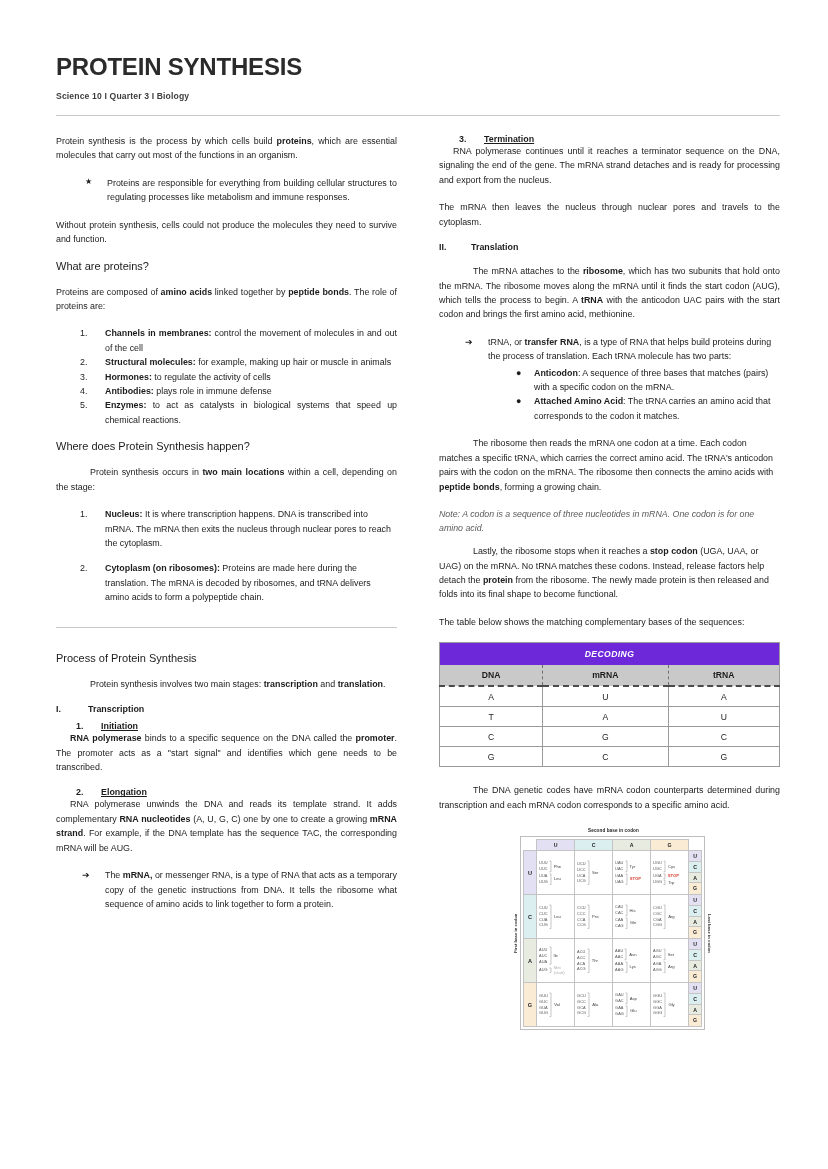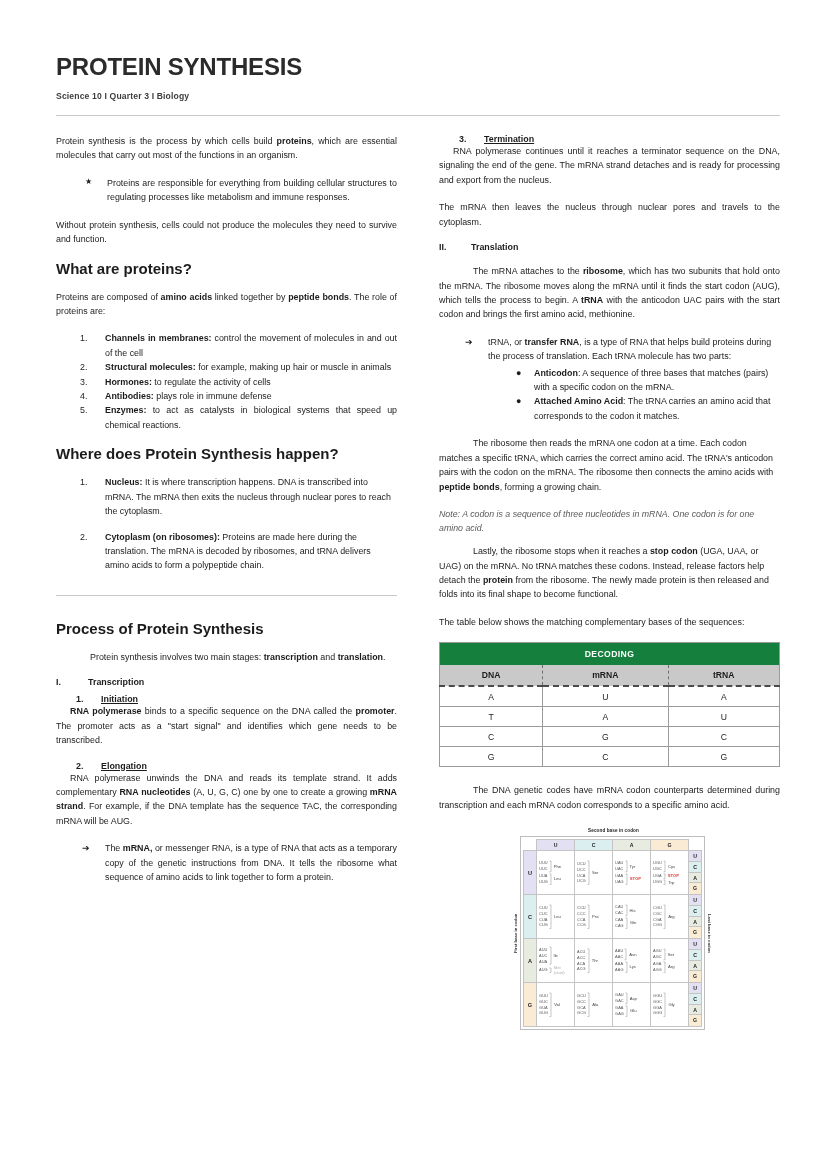--- a/index.html
+++ b/index.html
@@ -24,21 +24,21 @@
   .doc-sub { font-size:8.6px; font-weight:bold; color:#3d3d3d; letter-spacing:0.15px; margin-bottom:14px; }
   .rule { height:1px; background:#c9c9c9; margin:0 0 18px 0; }
   .rule-mid { height:1px; background:#c9c9c9; margin:22px 0 24px 0; }
 
   
   p, li { font-size:8.9px; line-height:1.62; }
   .para { text-align:justify; margin:0 0 13px 0; }
   .ind { display:inline-block; width:34px; }
   b, strong { font-weight:bold; }
 
-  h2.sec { font-size:15px; font-weight:bold; margin:0 0 13px 0; }
+  h2.sec { font-size:11px; font-weight:normal; margin:0 0 13px 0; }
 
   
   .star-list { margin:0 0 13px 0; padding:0; list-style:none; }
   .star-list li { display:flex; gap:14px; margin-left:28px; }
   .star-list .glyph { flex:none; width:9px; text-align:center; font-size:8px; line-height:1.62; }
   .star-list .txt { flex:1; text-align:justify; }
 
   
   ol.num { margin:0 0 13px 0; padding:0; list-style:none; counter-reset:n; }
   ol.num > li { display:flex; gap:11px; margin-left:24px; counter-increment:n; }
@@ -64,22 +64,22 @@
   ul.dot { margin:2px 0 0 0; padding:0; list-style:none; }
   ul.dot > li { display:flex; gap:10px; margin-left:28px; }
   ul.dot .glyph { flex:none; width:8px; font-size:9px; }
   ul.dot .txt { flex:1; text-align:left; }
 
   .note { font-size:8.8px; font-style:italic; color:#5a5a5a; line-height:1.6; margin:0 0 9px 0; }
 
   
   .dtable { width:100%; border-collapse:collapse; margin:6px 0 16px 0; }
   .dtable .caption-row td {
-    background:#15803d; color:#ffffff; font-size:8.6px; font-weight:bold;
-    text-align:center; padding:6px 0; letter-spacing:0.4px;
+    background:#6d28d9; color:#ffffff; font-size:8.6px; font-weight:bold;
+    text-align:center; padding:6px 0; letter-spacing:0.4px;font-style:italic;
   }
   .dtable .head-row td {
     background:#c9c9c9; color:#1c1c1c; font-size:8.6px; font-weight:bold;
     text-align:center; padding:5px 8px;
     border-right:1px dashed #6e6e6e;
     border-bottom:2px dashed #4a4a4a;
   }
   .dtable .head-row td:last-child { border-right:none; }
   .dtable tbody td {
     border:1px solid #9a9a9a; text-align:center; font-size:8.6px; padding:4.5px 0; background:#fff;
@@ -170,20 +170,21 @@
             <span class="mk">4.</span>
             <span class="bd"><b>Antibodies:</b> plays role in immune defense</span>
           </li>
           <li>
             <span class="mk">5.</span>
             <span class="bd"><b>Enzymes:</b> to act as catalysts in biological systems that speed up chemical reactions.</span>
           </li>
         </ol>
 
       <h2 class="sec">Where does Protein Synthesis happen?</h2>
+      <p class="para"><span class="ind"></span><span>Protein synthesis occurs in <b>two main locations</b> within a cell, depending on the stage:</span></p>
 
       <ol class="num spaced noj">
           <li>
             <span class="mk">1.</span>
             <span class="bd"><b>Nucleus:</b> It is where transcription happens. DNA is transcribed into mRNA. The mRNA then exits the nucleus through nuclear pores to reach the cytoplasm.</span>
           </li>
           <li>
             <span class="mk">2.</span>
             <span class="bd"><b>Cytoplasm (on ribosomes):</b> Proteins are made here during the translation. The mRNA is decoded by ribosomes, and tRNA delivers amino acids to form a polypeptide chain.</span>
           </li>

